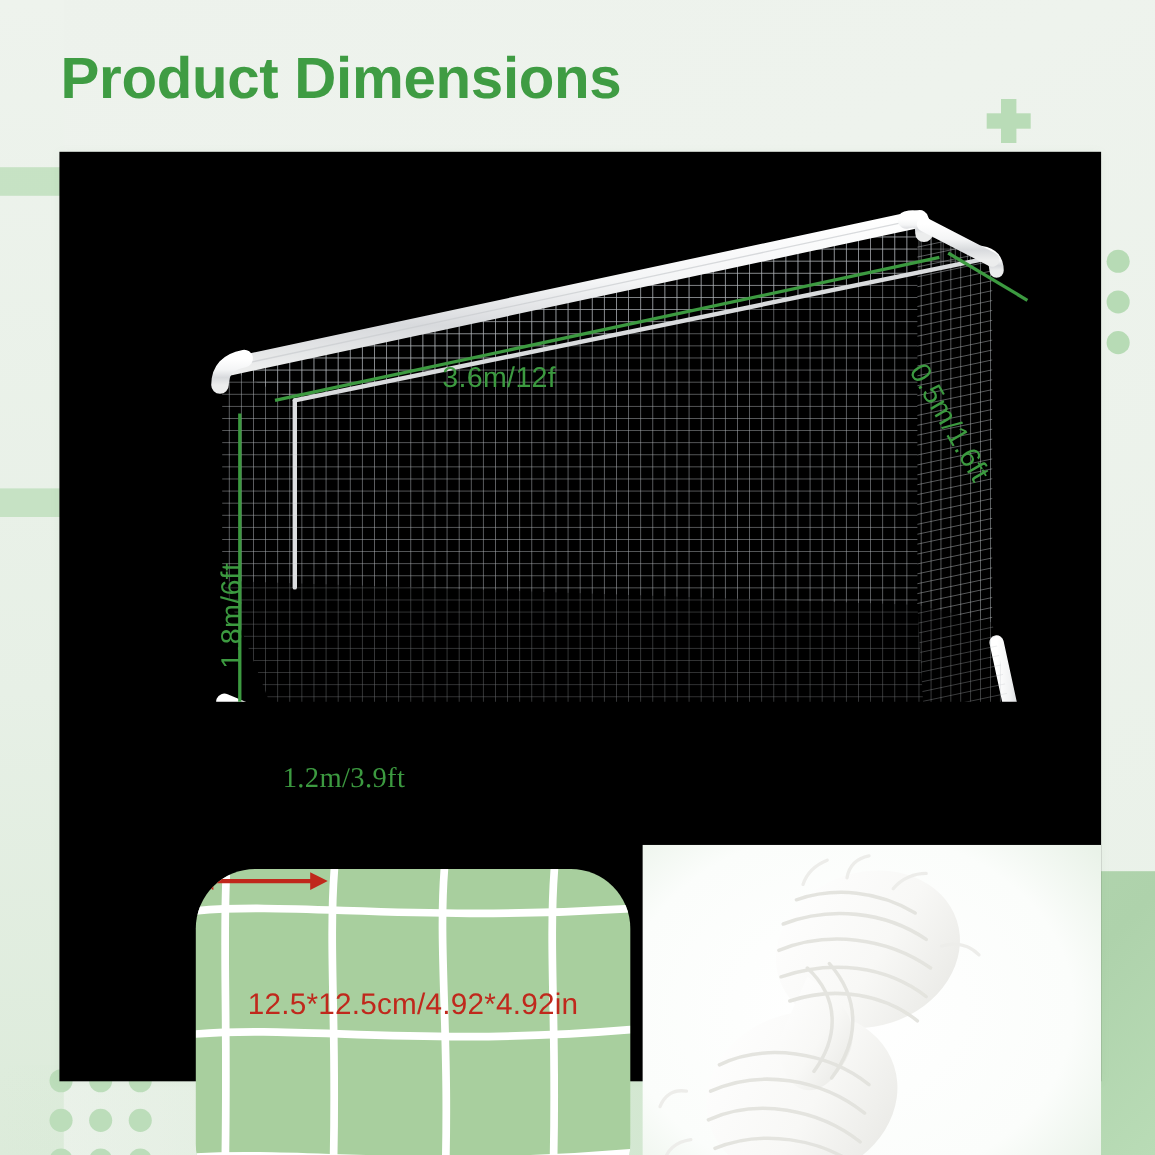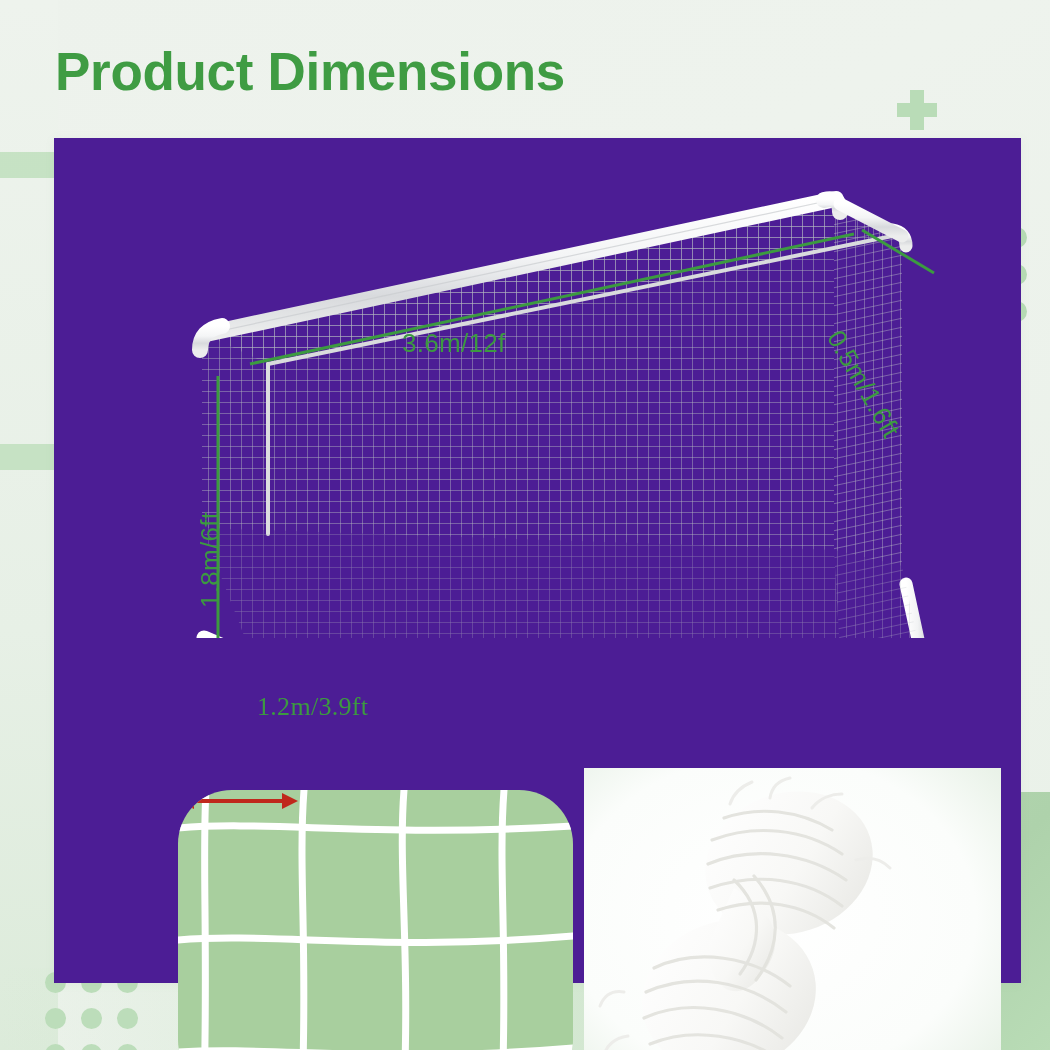--- a/index.html
+++ b/index.html
@@ -105,23 +105,22 @@
     white-space: nowrap;
   }
 
   
   .card {
     position: absolute;
     left: 54px;
     top: 138px;
     width: 947px;
     height: 845px;
-    background: #4c1d95;
+    background: #000000;
     box-shadow: 0 1px 10px rgba(120,150,120,.07);
-    padding-left: 20px;
   }
 
   
   .goal-wrap {
     position: absolute;
     left: 0; top: 0;
     width: 947px;
     height: 500px;
   }
   .goal-svg { position: absolute; left: 0; top: 0; }
@@ -294,20 +293,21 @@
           <path d="M126,0 C120,80 130,160 124,304"></path>
           <path d="M226,0 C220,78 232,158 226,304"></path>
           <path d="M326,0 C320,80 330,160 324,304"></path>
 
           <path d="M0,38 C90,30 200,48 395,36"></path>
           <path d="M0,150 C95,142 205,162 395,146"></path>
           <path d="M0,262 C95,256 205,274 395,258"></path>
         </g>
       </svg>
 
+      <div class="mesh-label">12.5*12.5cm/4.92*4.92in</div>
 
       <svg class="mesh-arrow" viewBox="0 0 120 22">
         <line x1="12" y1="11" x2="108" y2="11" stroke="#c0281c" stroke-width="4"></line>
         <polygon points="0,11 16,3 16,19" fill="#c0281c"></polygon>
         <polygon points="120,11 104,3 104,19" fill="#c0281c"></polygon>
       </svg>
     </div>
 
     <div class="bundle-wrap">
       <svg width="417" height="330" viewBox="0 0 417 330">

